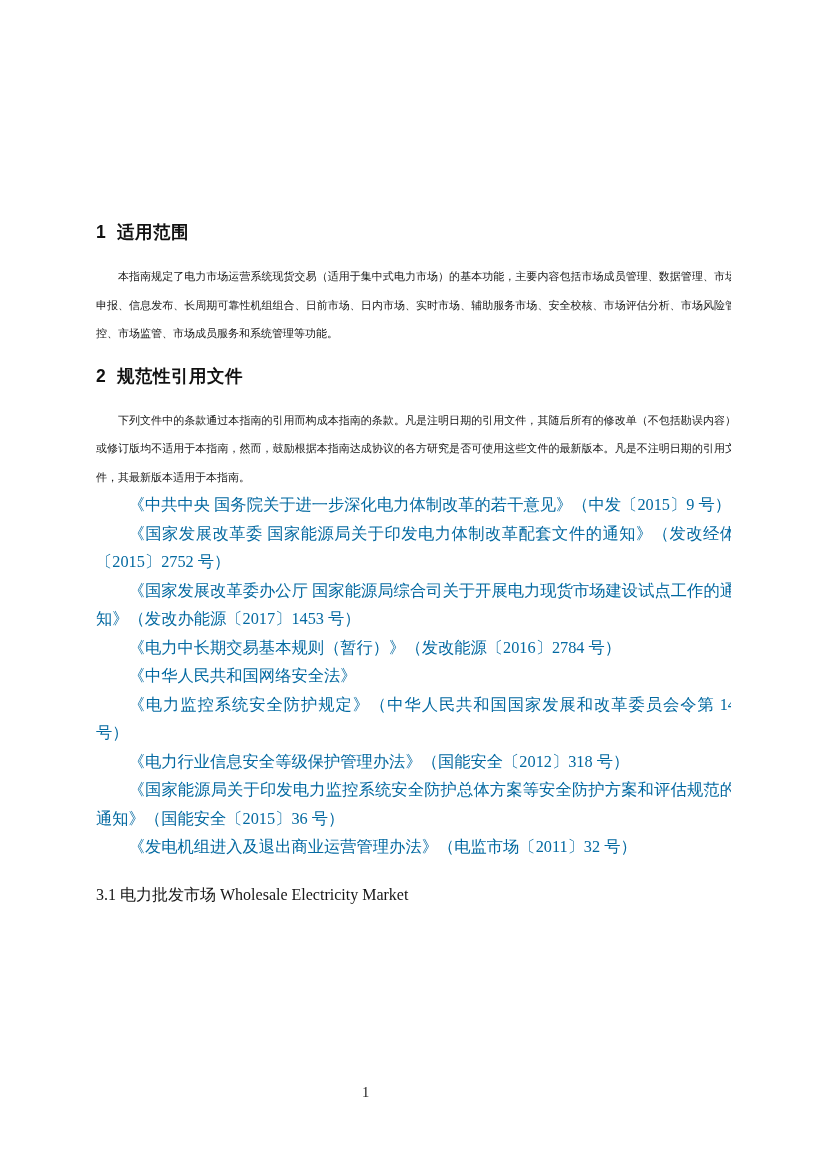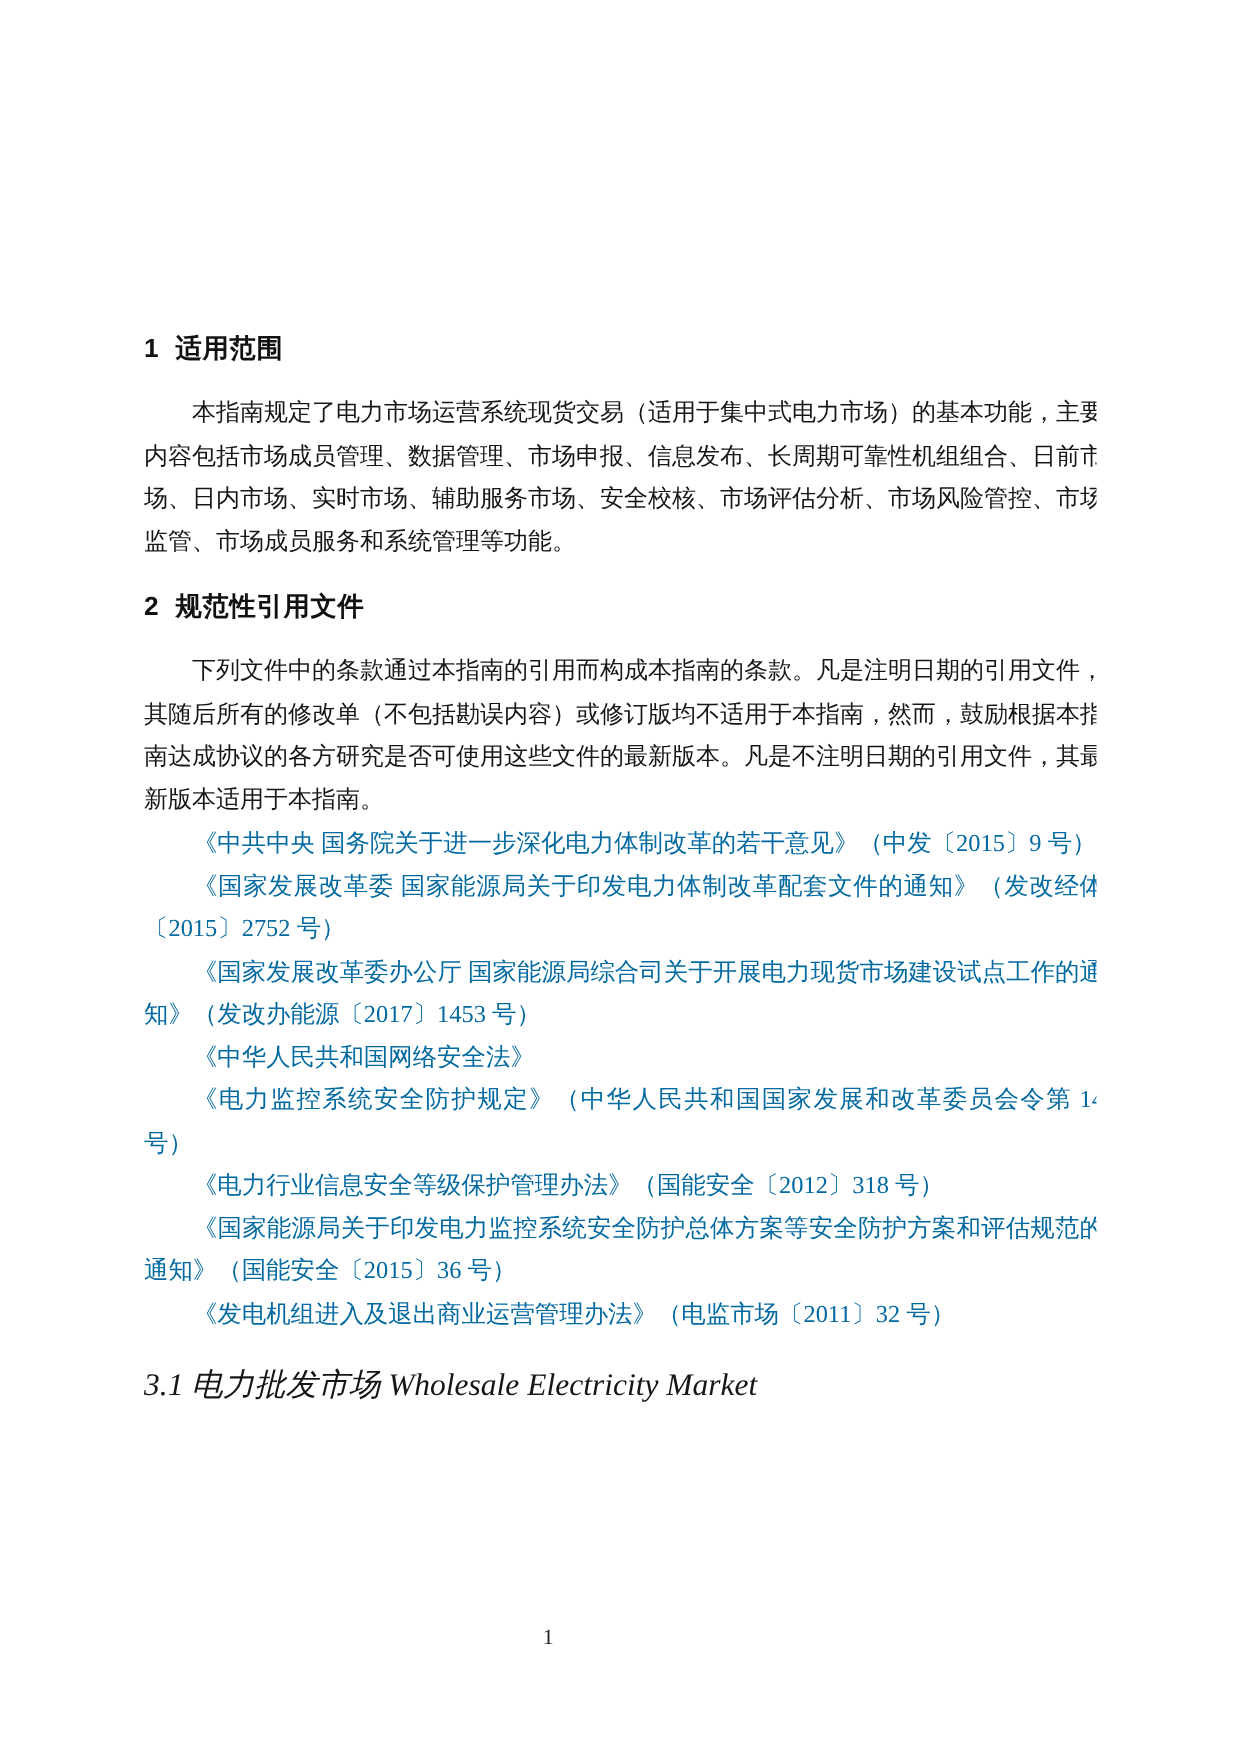--- a/index.html
+++ b/index.html
@@ -29,45 +29,44 @@
     line-height: 27px;
     letter-spacing: 0.5px;
     color: #111111;
     margin: 15px 0 0 0;
     white-space: pre-wrap;
   }
   .sec.first {
     margin-top: 0;
   }
   .body-para {
-    font-size: 16px;
+    font-size: 11px;
     line-height: 28.5px;
     text-align: justify;
     text-indent: 2em;
     margin: 16px 0 0 0;
     color: #161616;
   }
   .ref {
     font-size: 16.3px;
     line-height: 28.5px;
     text-align: justify;
     text-indent: 2em;
     margin: 0;
     color: #0369a1;
   }
   .refs-block {
     margin: 0;
     padding: 0;
   }
   .term-line {
-    font-size: 21px;
+    font-size: 16px;
     line-height: 28.5px;
     margin: 19px 0 0 0;
     color: #161616;
-    font-style: italic;
   }
   .page-footer {
     position: absolute;
     left: 0;
     right: 0;
     top: 1082px;
     text-align: center;
     font-size: 14.5px;
     line-height: 20px;
     color: #222222;
@@ -84,20 +83,21 @@
     <p class="body-para">本指南规定了电力市场运营系统现货交易（适用于集中式电力市场）的基本功能，主要内容包括市场成员管理、数据管理、市场申报、信息发布、长周期可靠性机组组合、日前市场、日内市场、实时市场、辅助服务市场、安全校核、市场评估分析、市场风险管控、市场监管、市场成员服务和系统管理等功能。</p>
 
     <h2 class="sec">2  规范性引用文件</h2>
 
     <p class="body-para">下列文件中的条款通过本指南的引用而构成本指南的条款。凡是注明日期的引用文件，其随后所有的修改单（不包括勘误内容）或修订版均不适用于本指南，然而，鼓励根据本指南达成协议的各方研究是否可使用这些文件的最新版本。凡是不注明日期的引用文件，其最新版本适用于本指南。</p>
 
     <div class="refs-block">
       <p class="ref">《中共中央 国务院关于进一步深化电力体制改革的若干意见》（中发〔2015〕9 号）</p>
       <p class="ref">《国家发展改革委 国家能源局关于印发电力体制改革配套文件的通知》（发改经体〔2015〕2752 号）</p>
       <p class="ref">《国家发展改革委办公厅 国家能源局综合司关于开展电力现货市场建设试点工作的通知》（发改办能源〔2017〕1453 号）</p>
+      <p class="ref">《电力中长期交易基本规则（暂行）》（发改能源〔2016〕2784 号）</p>
       <p class="ref">《中华人民共和国网络安全法》</p>
       <p class="ref">《电力监控系统安全防护规定》（中华人民共和国国家发展和改革委员会令第 14 号）</p>
       <p class="ref">《电力行业信息安全等级保护管理办法》（国能安全〔2012〕318 号）</p>
       <p class="ref">《国家能源局关于印发电力监控系统安全防护总体方案等安全防护方案和评估规范的通知》（国能安全〔2015〕36 号）</p>
       <p class="ref">《发电机组进入及退出商业运营管理办法》（电监市场〔2011〕32 号）</p>
     </div>
 
 
     <p class="term-line">3.1 电力批发市场 Wholesale Electricity Market</p>
 

